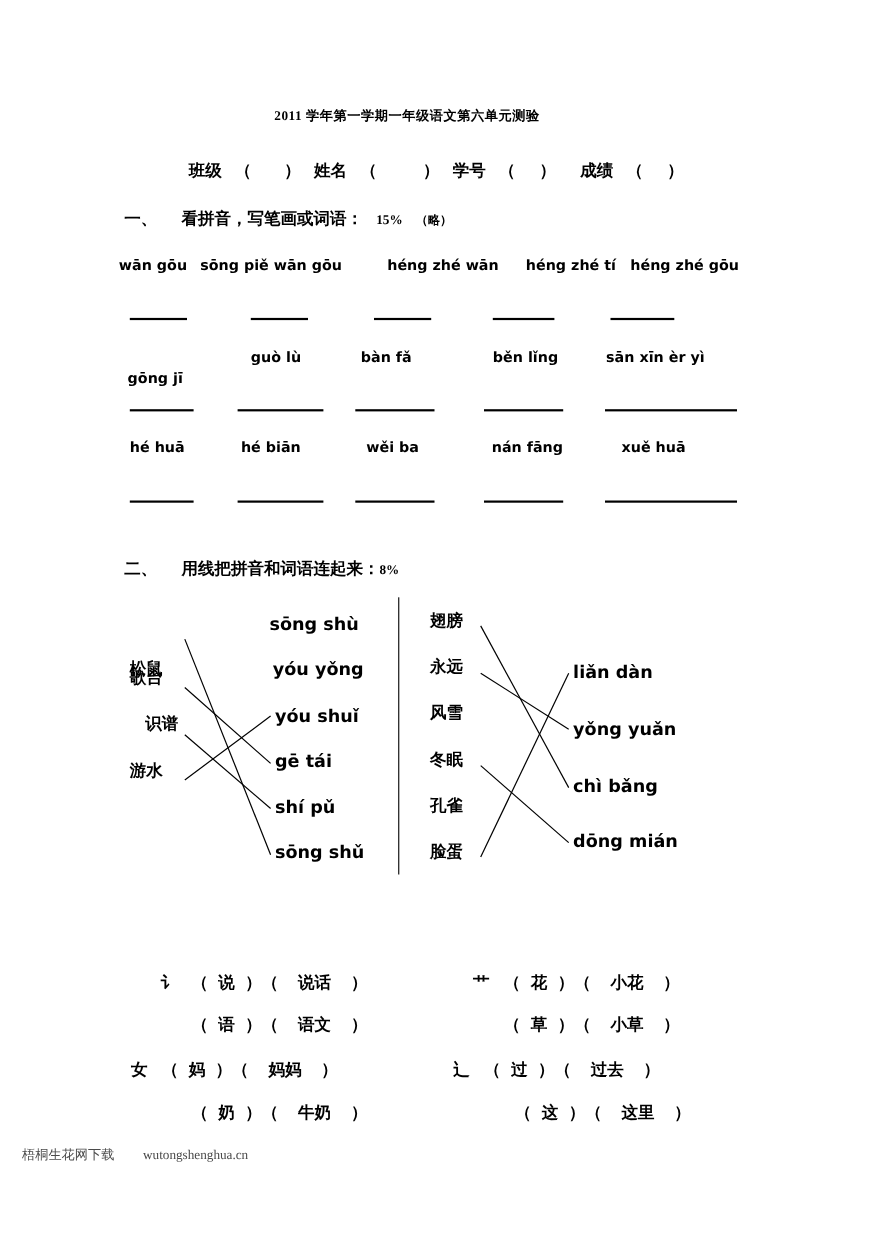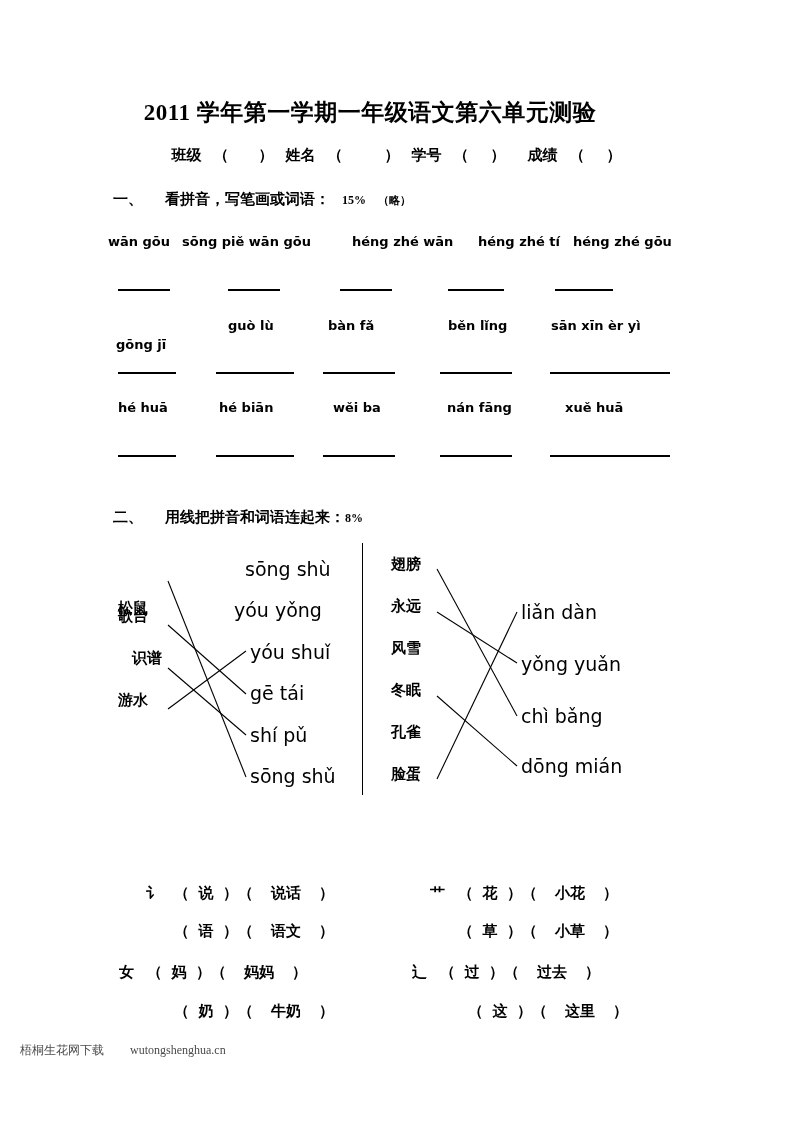--- a/index.html
+++ b/index.html
@@ -22,21 +22,21 @@
     background: #ffffff;
   }
 
   
   .doc-title {
     position: absolute;
     top: 97px;
     left: 0;
     width: 740px;
     text-align: center;
-    font-size: 23px;
+    font-size: 12px;
     font-weight: bold;
     letter-spacing: 0.5px;
     white-space: nowrap;
   }
   .subject-line {
     position: absolute;
     top: 146px;
     left: 0;
     width: 793px;
     text-align: center;
@@ -94,22 +94,22 @@
   }
   .match-word {
     position: absolute;
     font-size: 15px;
     font-weight: bold;
     font-family: "DejaVu Sans", sans-serif;
     white-space: nowrap;
   }
   .match-py {
     position: absolute;
-    font-size: 19px;
-    font-weight: normal;
+    font-size: 16px;
+    font-weight: bold;
     font-family: "DejaVu Sans", sans-serif;
     white-space: nowrap;
   }
   .divider {
     position: absolute;
     width: 0;
     border-left: 1.5px solid #000;
   }
   svg.lines { position: absolute; left: 0; top: 0; width: 793px; height: 1122px; }
 
@@ -198,21 +198,21 @@
   </div>
 
   <div class="divider" style="top:543px; left:362px; height:252px;"></div>
 
   <div class="match-word" style="top:565px; left:118px;margin-top:34px;">松鼠</div>
   <div class="match-word" style="top:607px; left:118px;">歌台</div>
   <div class="match-word" style="top:649px; left:118px;margin-left:14px;">识谱</div>
   <div class="match-word" style="top:691px; left:118px;">游水</div>
 
   <div class="match-py" style="top:558px; left:245px;">sōng shù</div>
-  <div class="match-py" style="top:599px; left:234px;">yóu yǒng</div>
+  <div class="match-py" style="top:599px; left:248px;">yóu yǒng</div>
   <div class="match-py" style="top:641px; left:250px;">yóu shuǐ</div>
   <div class="match-py" style="top:682px; left:250px;">gē tái</div>
   <div class="match-py" style="top:724px; left:250px;">shí pǔ</div>
   <div class="match-py" style="top:765px; left:250px;">sōng shǔ</div>
 
   <div class="match-word" style="top:555px; left:391px;">翅膀</div>
   <div class="match-word" style="top:597px; left:391px;">永远</div>
   <div class="match-word" style="top:639px; left:391px;">风雪</div>
   <div class="match-word" style="top:681px; left:391px;">冬眠</div>
   <div class="match-word" style="top:723px; left:391px;">孔雀</div>

